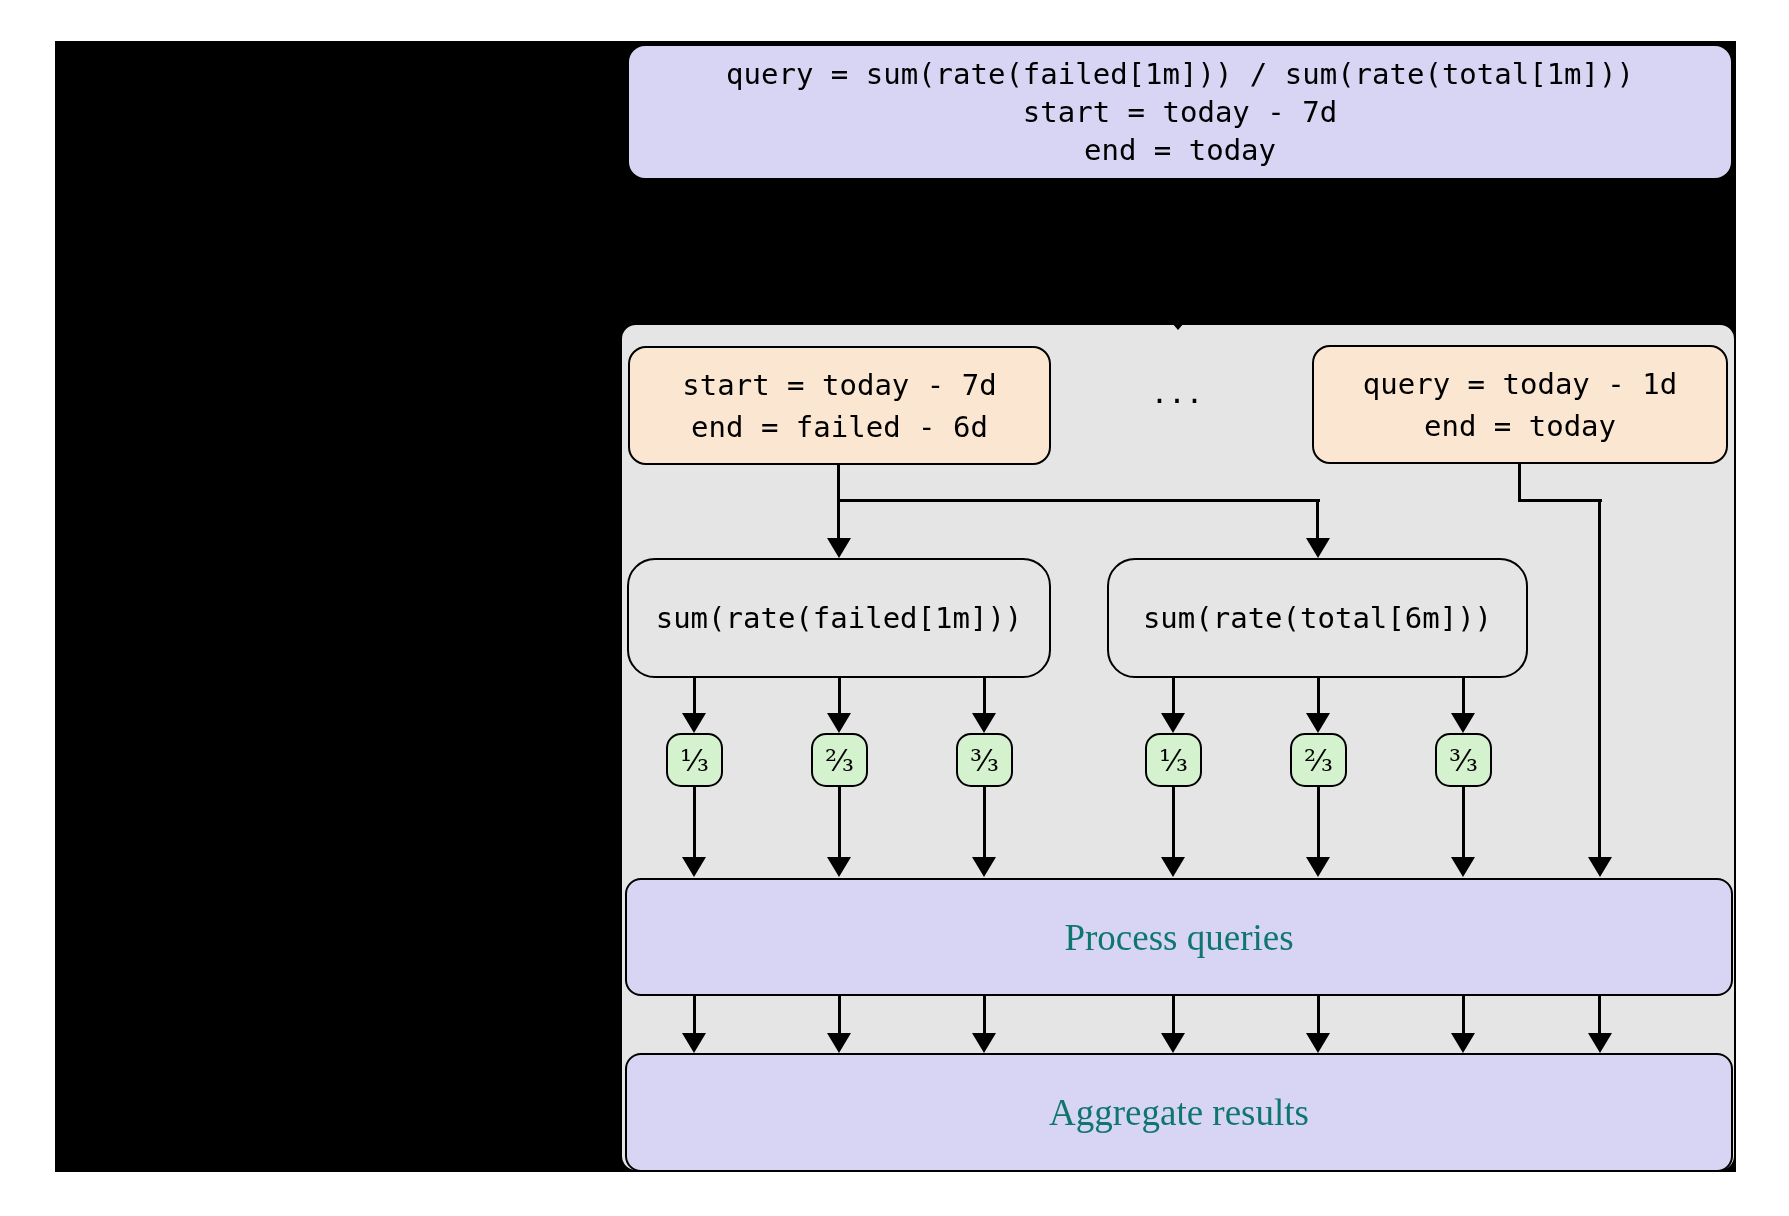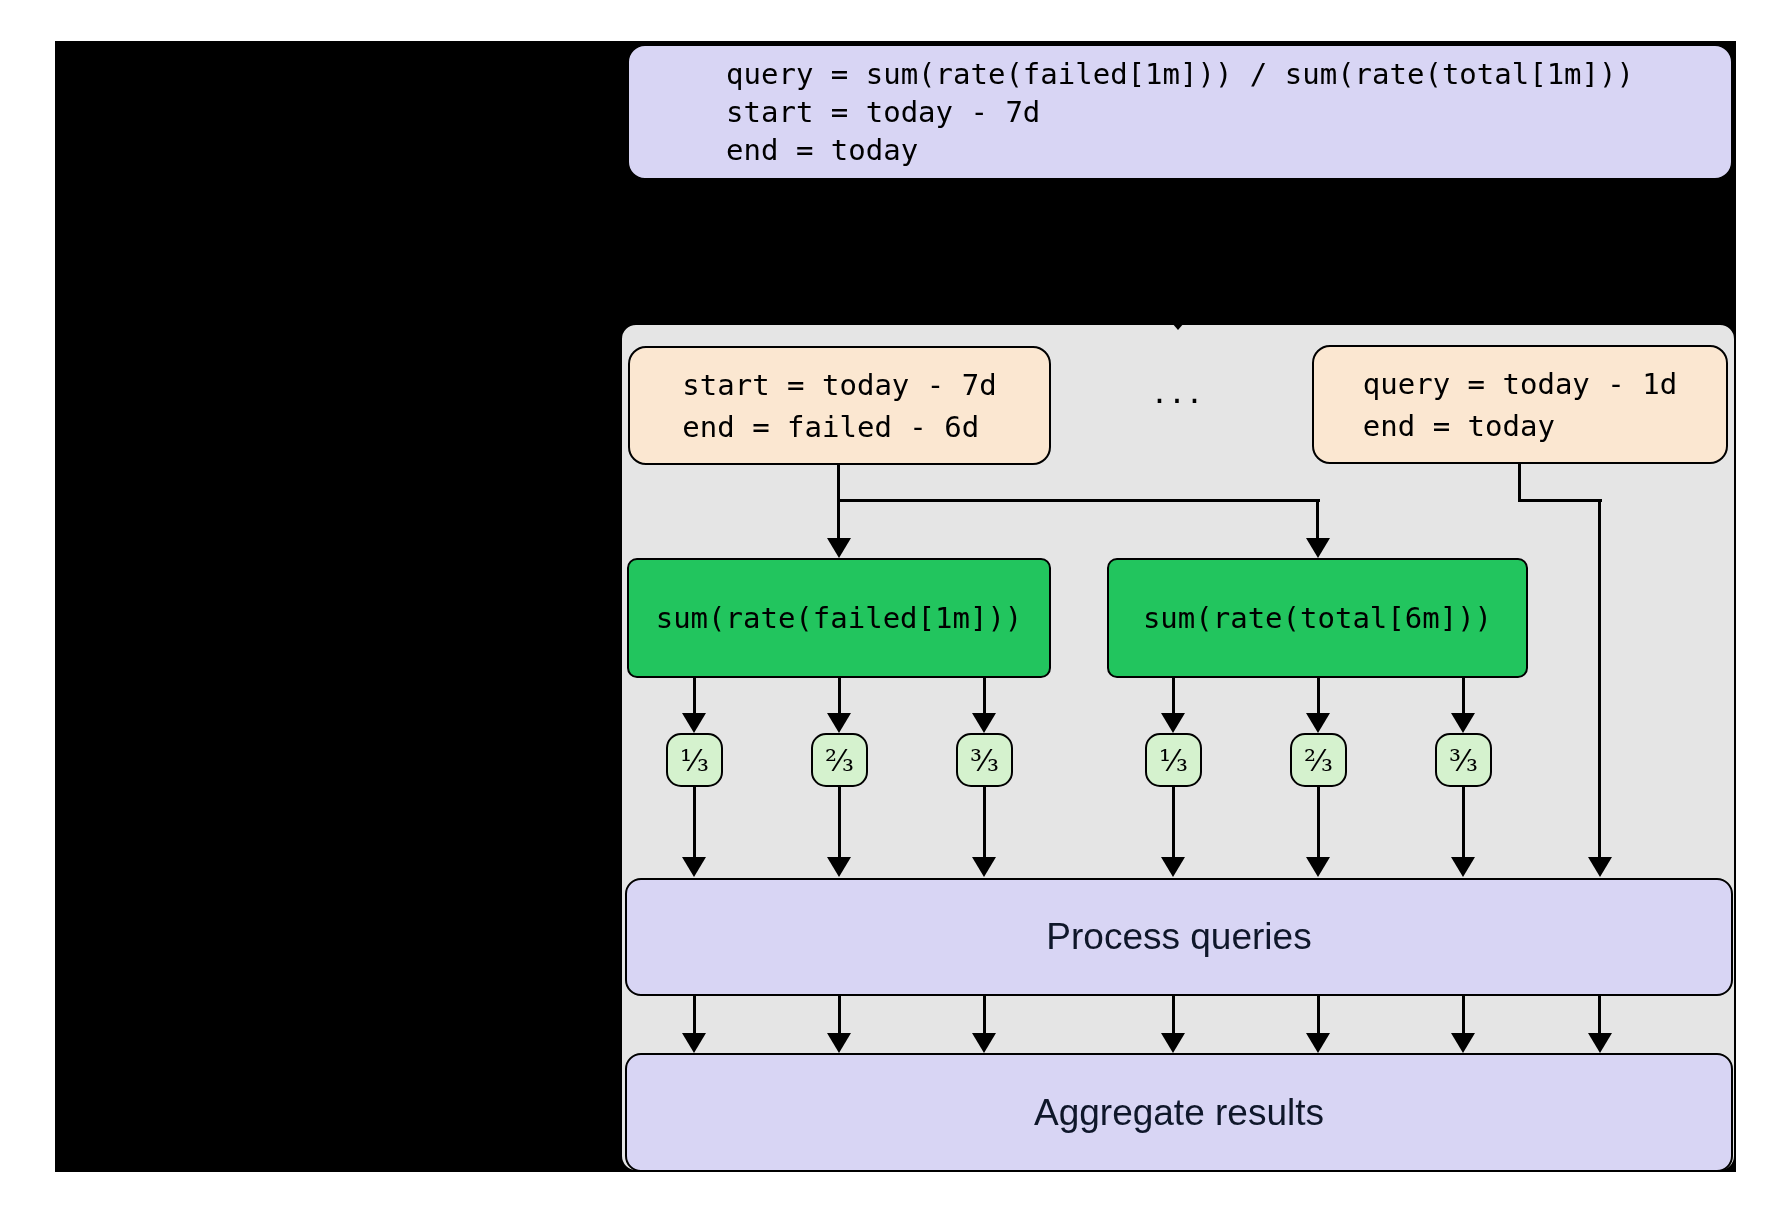--- a/index.html
+++ b/index.html
@@ -3,38 +3,38 @@
 <meta charset="utf-8">
 <style>
   html,body{margin:0;padding:0;background:#ffffff;}
   *{box-sizing:border-box;}
   .canvas{position:relative;width:1789px;height:1216px;background:#ffffff;overflow:hidden;
           font-family:"DejaVu Sans","Liberation Sans",sans-serif;color:#000;}
   .black-bg{position:absolute;left:55px;top:41px;width:1681px;height:1131px;background:#000000;}
   .panel{position:absolute;left:620px;top:323px;width:1116px;height:849px;background:#e5e5e5;
          border:2px solid #000;border-radius:16px;}
   .box{position:absolute;border:2.5px solid #000;display:flex;align-items:center;justify-content:center;}
-  .code{font-family:"DejaVu Sans Mono","Liberation Mono",monospace;font-size:29px;color:#000;}
+  .code{font-family:"DejaVu Sans Mono","Liberation Mono",monospace;font-size:29px;color:#000;text-align:center;}
   .code-box{left:627px;top:44px;width:1106px;height:136px;background:#d8d5f4;border-radius:18px;border-width:2px;}
   .code-box .code{line-height:38px;}
   .split-box{background:#fbe7d1;border-radius:18px;}
   .split-box .code{line-height:42px;}
   .split-first{left:628px;top:346px;width:423px;height:119px;}
   .split-last{left:1312px;top:345px;width:416px;height:119px;}
   .ellipsis{position:absolute;left:1127px;top:372px;width:100px;height:42px;line-height:42px;
             text-align:center;font-family:"DejaVu Sans Mono","Liberation Mono",monospace;font-size:29px;color:#000;}
-  .leg-box{background:#22c55e;border-radius:10px;}
+  .leg-box{background:#e5e5e5;border-radius:28px;}
   .leg-left{left:627px;top:558px;width:424px;height:120px;}
   .leg-right{left:1107px;top:558px;width:421px;height:120px;}
   .shard{position:absolute;top:733px;width:57px;height:54px;background:#d5f2ce;border:2.5px solid #000;
          border-radius:15px;display:flex;align-items:center;justify-content:center;
          font-family:"DejaVu Serif","Liberation Serif",serif;font-size:30px;color:#000;}
   .bar{position:absolute;left:625px;width:1108px;background:#d8d5f4;border:2.5px solid #000;border-radius:16px;
        display:flex;align-items:center;justify-content:center;
-       font-family:Liberation Sans, sans-serif;font-size:37px;color:#0f172a;}
+       font-family:Liberation Serif, serif;font-size:37px;color:#0f766e;}
   .bar-process{top:878px;height:118px;}
   .bar-aggregate{top:1053px;height:119px;align-items:center;}
   .shaft{position:absolute;width:3px;background:#000;}
   .hline{position:absolute;height:3px;background:#000;}
   .head{position:absolute;width:0;height:0;border-left:12px solid transparent;
         border-right:12px solid transparent;border-top:20px solid #000;}
   .notch{position:absolute;width:0;height:0;border-left:6px solid transparent;
          border-right:6px solid transparent;border-top:7px solid #000;}
 </style>
 </head>

